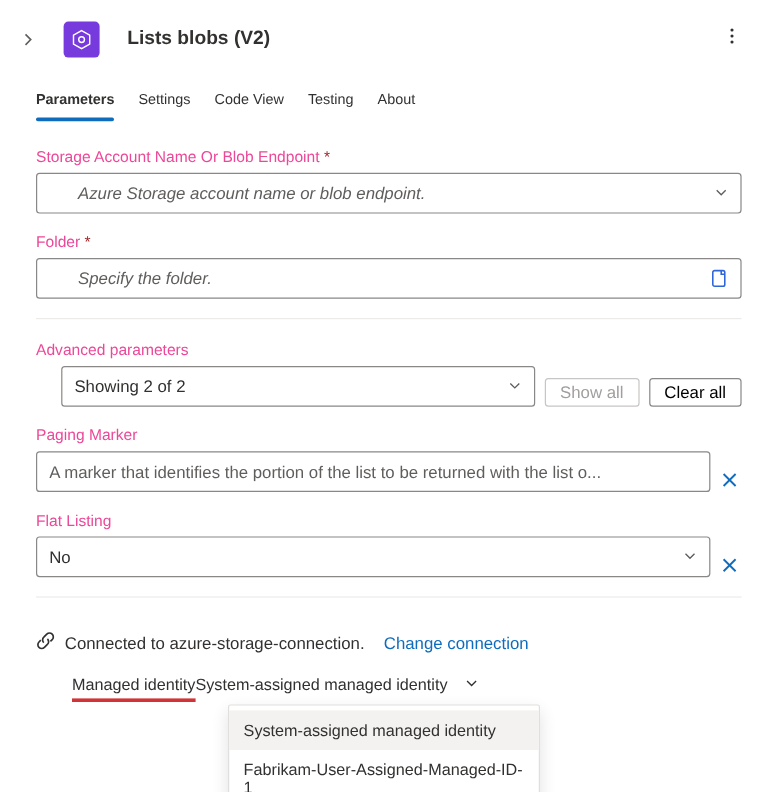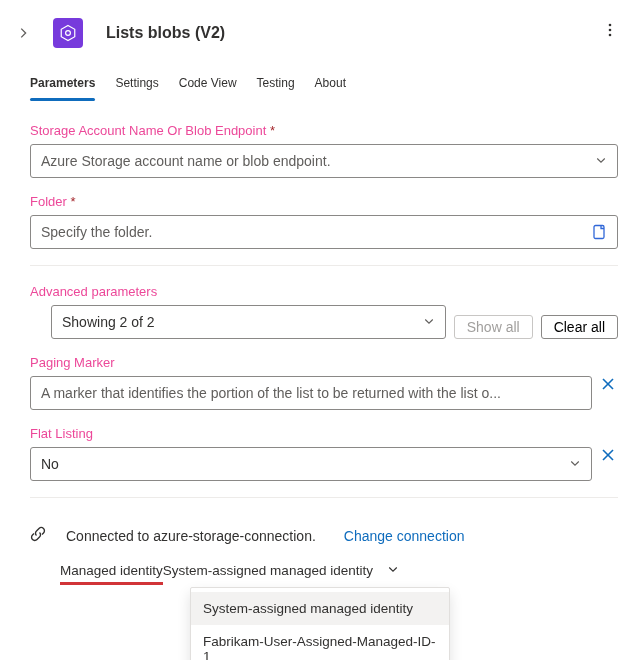--- a/index.html
+++ b/index.html
@@ -39,31 +39,31 @@
     content: ""; position: absolute; left: 0; right: 0; bottom: -1px;
     height: 3px; background: #0F6CBD; border-radius: 2px;
   }
 
   .body { margin: 22px 0 0 18px; }
 
   .label { font-size: 13px; color: #ec4899; margin-bottom: 6px; }
   .req::after { content: " *"; color: #A4262C; }
 
   .field { margin-bottom: 16px; }
-  .ctrl-row { display: flex; align-items: flex-start; gap: 8px; }
+  .ctrl-row { display: flex; align-items: flex-end; gap: 8px; }
 
   .input {
     flex: 1 1 auto;
     border: 1px solid #8a8886; border-radius: 3px;
     height: 34px; padding: 0 10px;
     display: flex; align-items: center; justify-content: space-between;
     background: #fff;
     cursor: pointer;
   }
-  .input .ph { color: #605e5c; font-size: 14px; }
+  .input .ph { color: #605e5c; font-style: italic; font-size: 14px; margin-left: 24px; }
   .input .val { color: #323130; font-size: 14px; }
   .input .chevd { color: #605e5c; }
   .input .chevd svg { width: 12px; height: 12px; }
 
   .folder-extra { width: 16px; height: 16px; color: #3067d8; }
   .folder-extra svg { width: 16px; height: 16px; }
 
   hr.sep { border: none; border-top: 1px solid #edebe9; margin: 10px 0 18px; }
 
   .adv-row { display: flex; align-items: flex-end; gap: 8px; margin-left: 21px; }
@@ -77,21 +77,21 @@
   .close-x { width: 18px; height: 18px; color: #0F6CBD; cursor: pointer; }
   .close-x svg { width: 16px; height: 16px; }
 
   .paging .input .val {
     color: #605e5c; font-style: normal;
     white-space: nowrap; overflow: hidden; text-overflow: ellipsis;
     max-width: 510px;
   }
 
   
-  .conn { margin-top: 28px; display: flex; align-items: center; gap: 20px; font-size: 14px; }
+  .conn { margin-top: 28px; display: flex; align-items: center; gap: 8px; font-size: 14px; }
   .conn .link { color: #0F6CBD; cursor: pointer; margin-left: 8px; }
   .conn .icon { color: #323130; }
   .conn .icon svg { width: 16px; height: 16px; }
 
   .mi-row { margin: 18px 0 0 30px; display: flex; align-items: flex-start; position: relative; }
   .mi-label { font-size: 13.5px; padding-bottom: 4px; border-bottom: 3px solid #D13438; }
   .mi-select {
     font-size: 13.5px; color: #323130; display: flex; align-items: center; gap: 14px;
     cursor: pointer; padding-bottom: 4px;
   }

